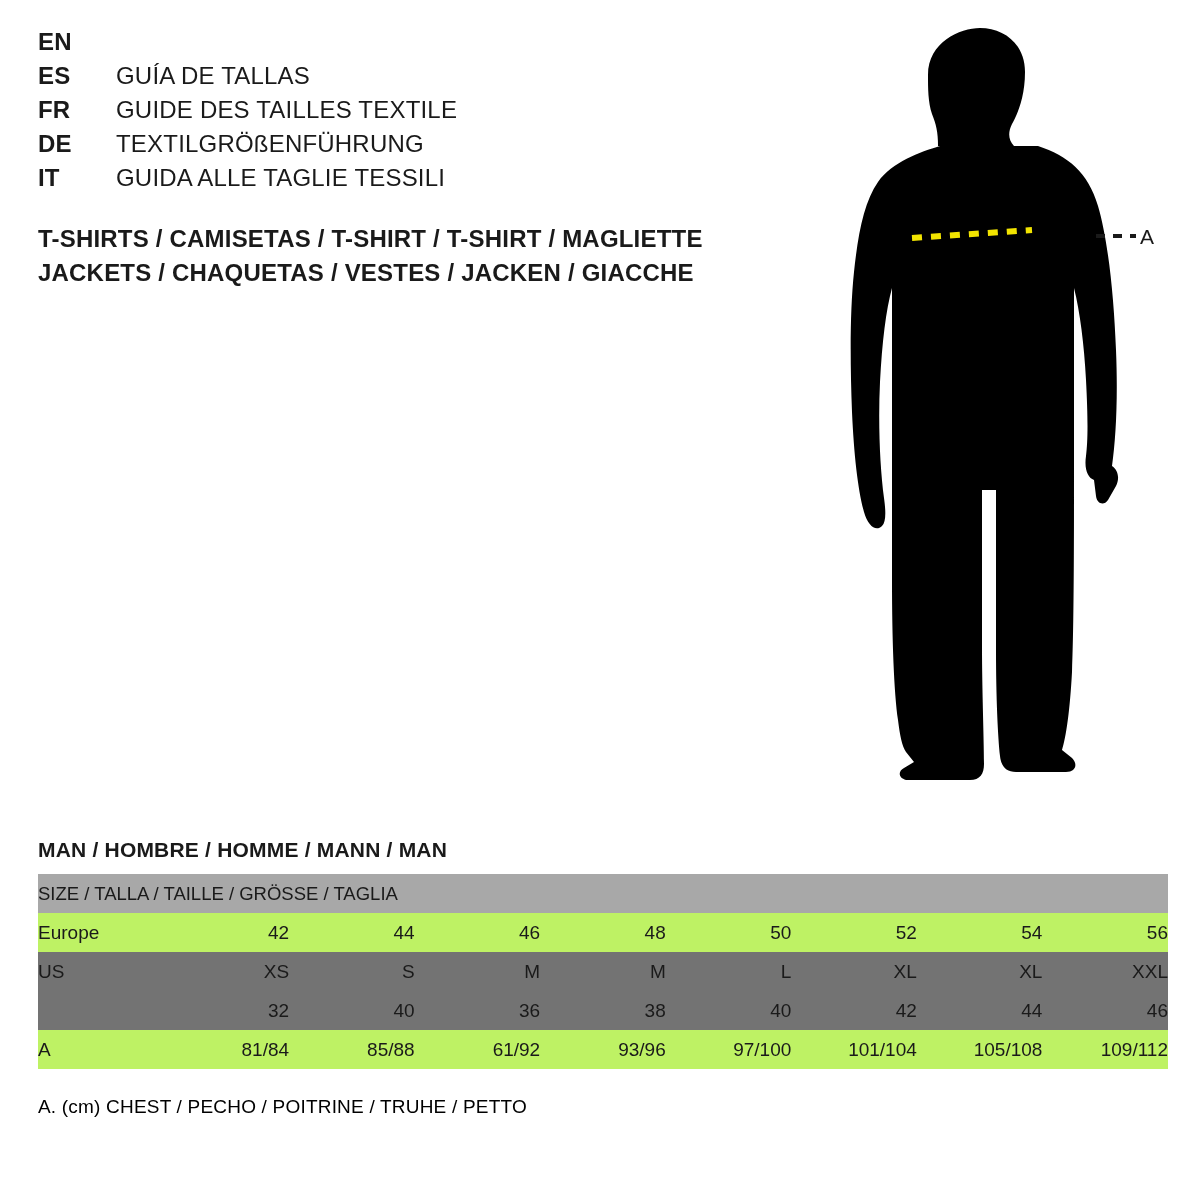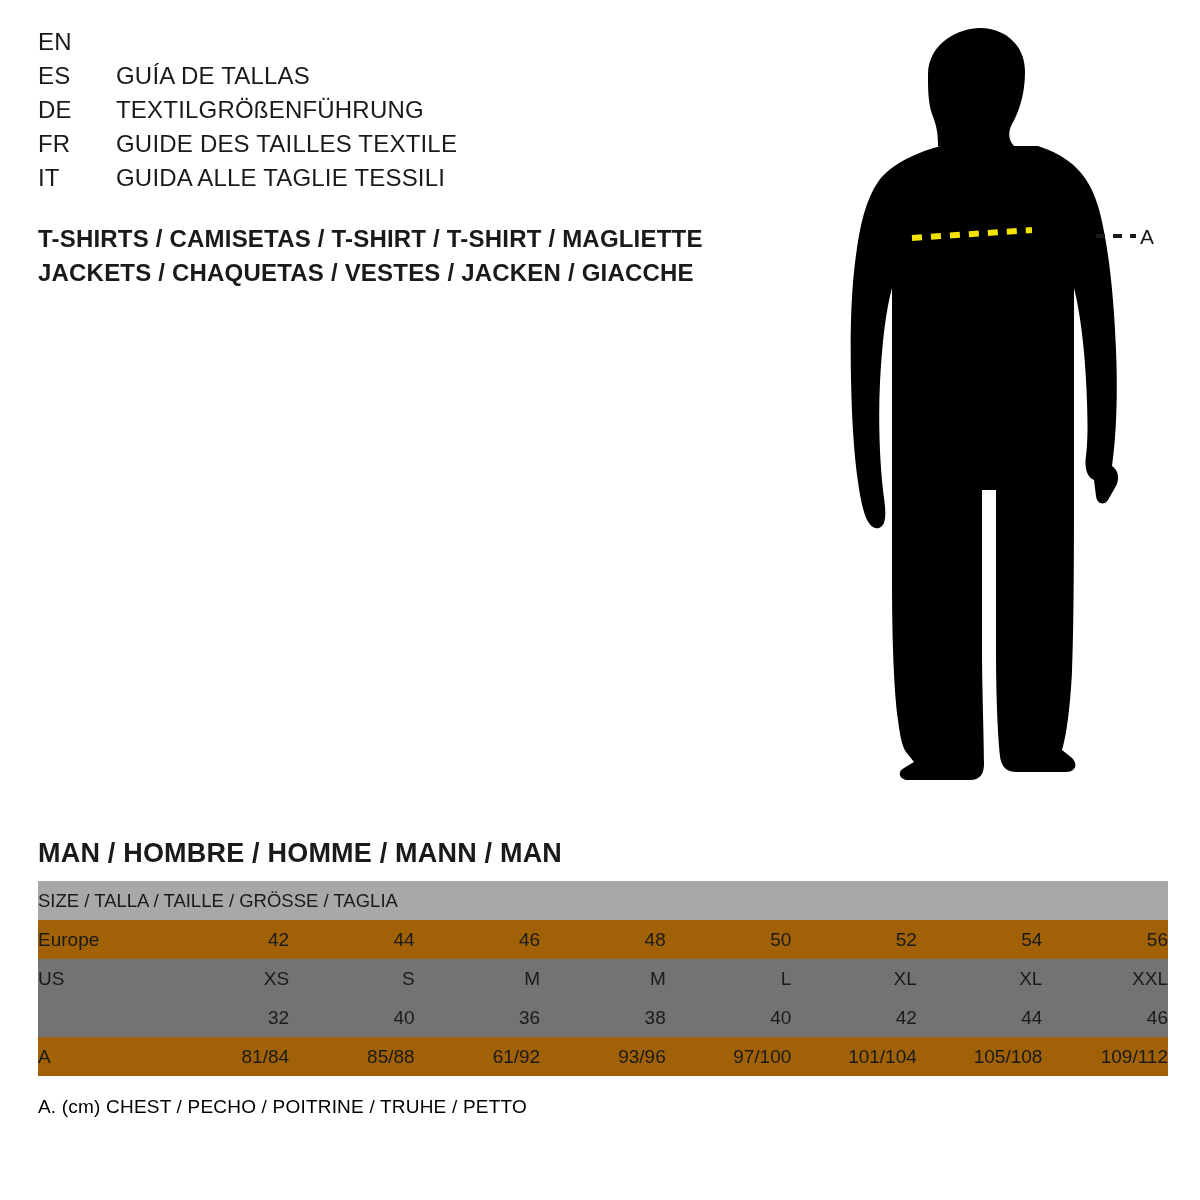--- a/index.html
+++ b/index.html
@@ -26,20 +26,21 @@
   .lang-row {
     display: flex;
     align-items: baseline;
     height: 34px;
   }
   .lang-code {
     width: 78px;
     font-size: 24px;
     letter-spacing: .2px;
     color: #1a1a1a;
+    font-weight: bold;
   }
   .lang-text {
     font-size: 24px;
     letter-spacing: .2px;
     color: #1a1a1a;
     white-space: nowrap;
   }
 
   
   #category-block {
@@ -74,21 +75,21 @@
   }
 
   
   #table-section {
     position: absolute;
     left: 38px;
     top: 838px;
     width: 1130px;
   }
   #gender-title {
-    font-size: 27px;
+    font-size: 21px;
     font-weight: bold;
     letter-spacing: .2px;
     margin-bottom: 12px;
     color: #1a1a1a;
   }
   table.size-table {
     border-collapse: collapse;
     width: 1130px;
     table-layout: fixed;
     font-size: 19px;
@@ -99,21 +100,21 @@
     vertical-align: middle;
     color: #1a1a1a;
   }
   .row-header td {
     background: #a8a8a8;
     font-size: 18.5px;
     padding-left: 8px;
     height: 30px;
   }
   .row-shade td { background: #737373; }
-  .row-plain td { background: #a16207; margin-left: 10px; }
+  .row-plain td { background: #bef264; margin-left: 10px; }
   .cell-label {
     padding-left: 8px;
     text-align: left;
     width: 165px;
   }
   .cell-val { text-align: right; }
 
   #footnote {
     position: absolute;
     left: 38px;
@@ -128,26 +129,26 @@
 
 <div id="lang-block">
   <div class="lang-row">
     <span class="lang-code">EN</span>
   </div>
   <div class="lang-row">
     <span class="lang-code">ES</span>
     <span class="lang-text">GUÍA DE TALLAS</span>
   </div>
   <div class="lang-row">
+    <span class="lang-code">FR</span>
+    <span class="lang-text">GUIDE DES TAILLES TEXTILE</span>
+  </div>
+  <div class="lang-row">
     <span class="lang-code">DE</span>
     <span class="lang-text">TEXTILGRÖßENFÜHRUNG</span>
-  </div>
-  <div class="lang-row">
-    <span class="lang-code">FR</span>
-    <span class="lang-text">GUIDE DES TAILLES TEXTILE</span>
   </div>
   <div class="lang-row">
     <span class="lang-code">IT</span>
     <span class="lang-text">GUIDA ALLE TAGLIE TESSILI</span>
   </div>
 </div>
 
 <div id="category-block">
   <div class="category-line">T-SHIRTS / CAMISETAS / T-SHIRT / T-SHIRT / MAGLIETTE</div>
   <div class="category-line">JACKETS / CHAQUETAS / VESTES / JACKEN / GIACCHE</div>

